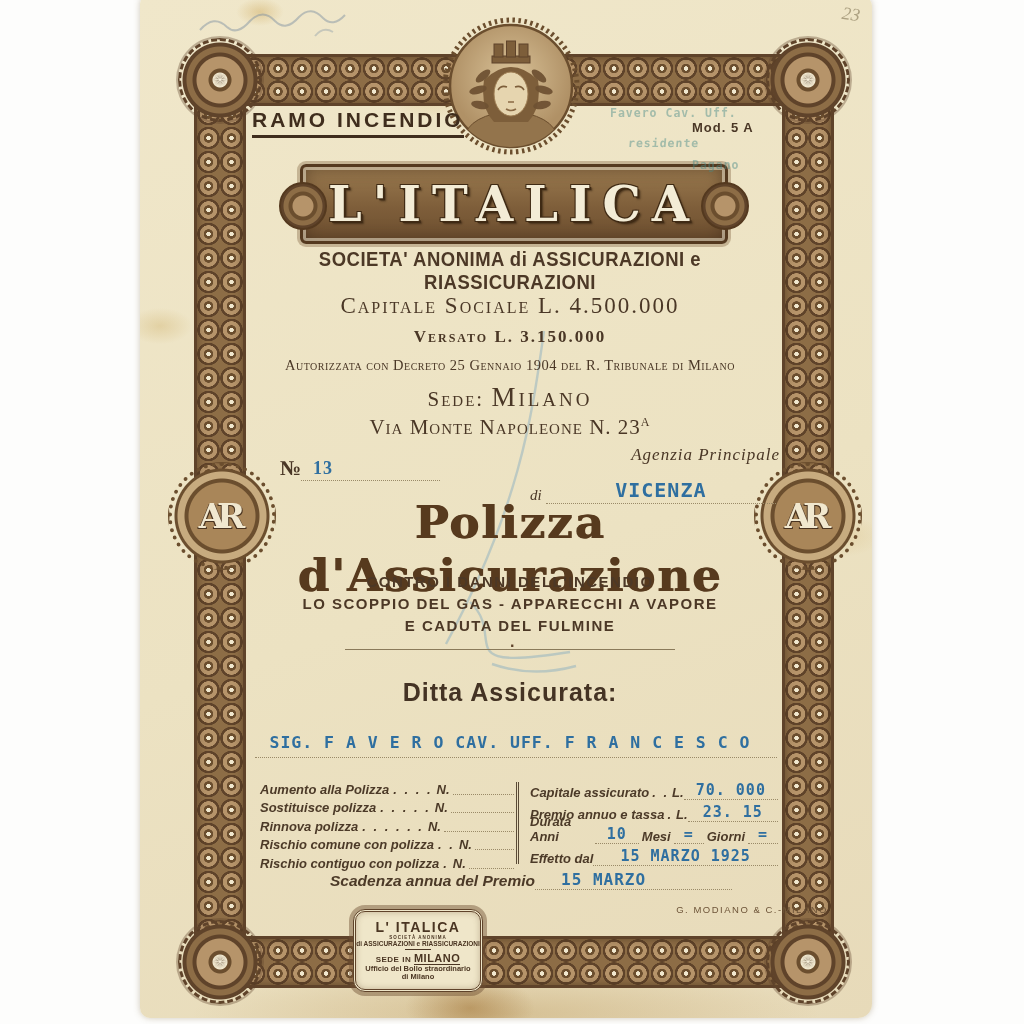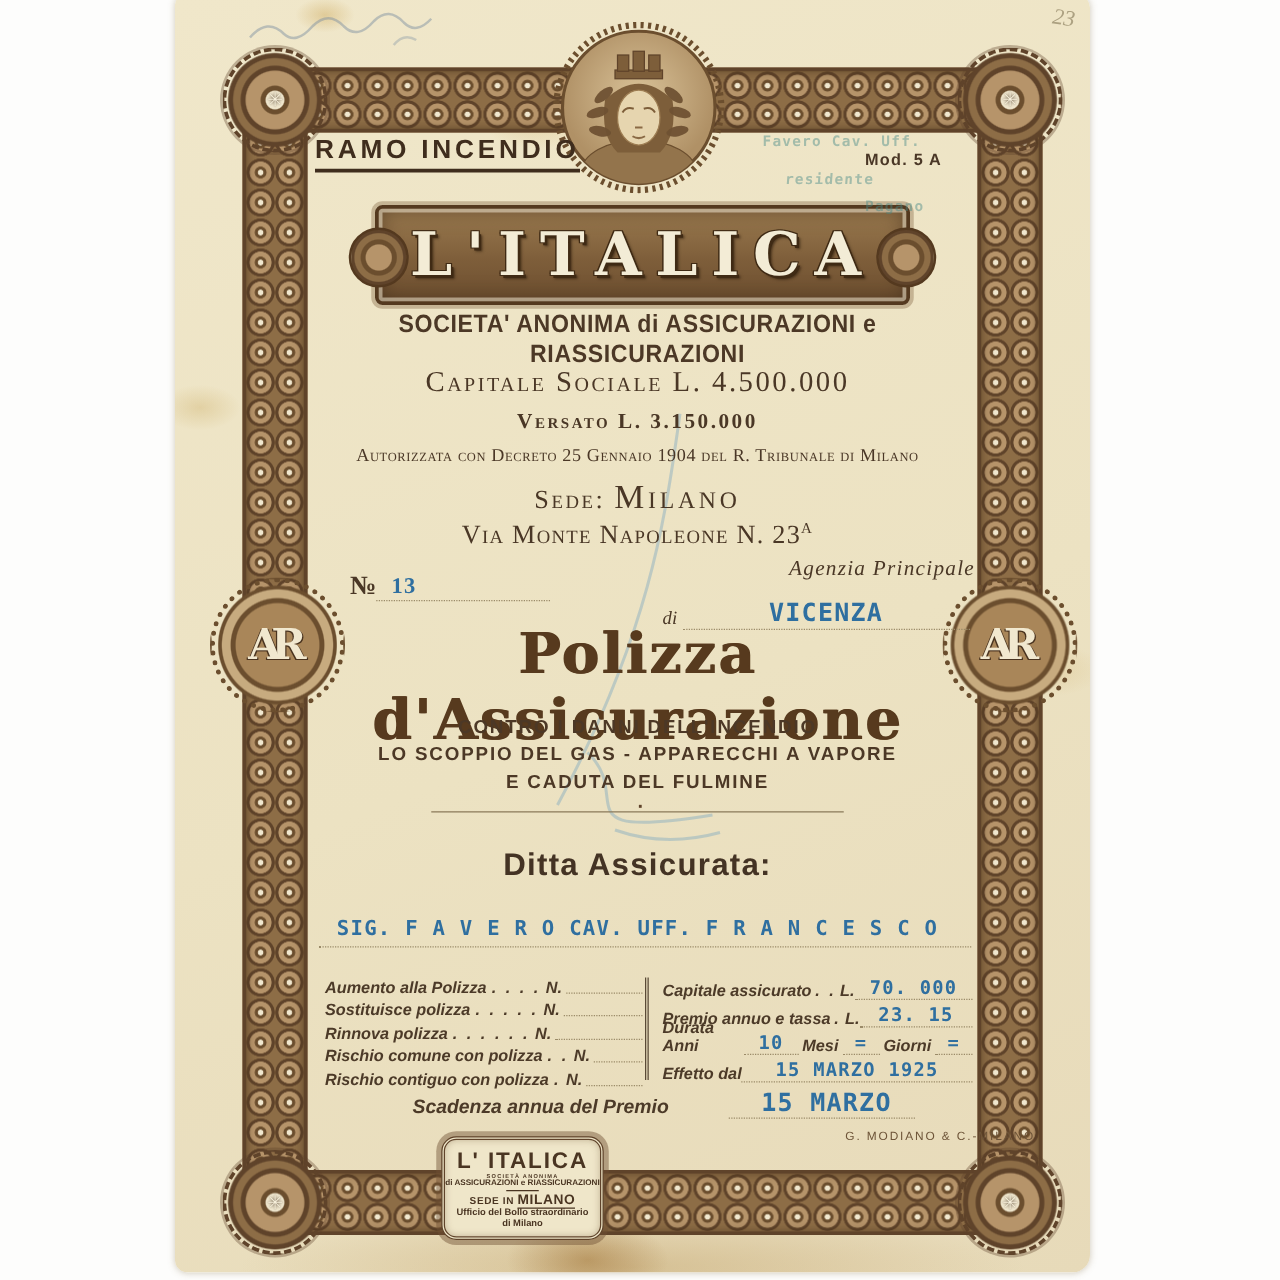--- a/index.html
+++ b/index.html
@@ -81,30 +81,30 @@
   .lrow .fill{flex:1;border-bottom:1px dotted #9a8a68;margin-bottom:2px;margin-left:3px;}
   .dbl{position:absolute;left:276px;top:786px;height:82px;border-left:3px double #5a4a36;}
   .rcol{position:absolute;left:290px;top:782px;width:248px;}
   .rrow{display:flex;align-items:flex-end;height:22px;font-style:italic;font-weight:bold;font-size:13px;color:#4c3a28;}
   .rrow .dots{padding:0 3px;letter-spacing:2px;}
   .rrow .seg{flex:1;border-bottom:1px dotted #9a8a68;text-align:center;font-style:normal;}
   .rrow .seg.sm{flex:0 0 44px;}
   .rrow .seg.xs{flex:0 0 30px;}
   .rrow .lbl2{padding:0 3px;}
   .rrow .typed{font-size:15px;}
-  .scad{position:absolute;left:90px;top:874px;width:402px;display:flex;align-items:flex-end;gap:48px;}
+  .scad{position:absolute;left:90px;top:874px;width:402px;display:flex;align-items:flex-end;}
   .scad .lbl{font-style:italic;font-weight:bold;font-size:15.5px;color:#4c3a28;white-space:nowrap;}
   .scad .seg{flex:1;border-bottom:1.5px dotted #9a8a68;text-align:left;padding-left:26px;}
-  .scad .typed{font-size:20px;}
+  .scad .typed{font-size:16px;}
   .printer{position:absolute;left:408px;top:908px;width:180px;font-size:9.5px;letter-spacing:1.5px;color:#6d5438;text-align:right;}
   
   .stamp{position:absolute;left:213px;top:913px;width:124px;height:77px;background:#efe6c9;
     border:3px double #5f432a;border-radius:12px;box-shadow:0 0 0 4px rgba(110,80,50,.45), inset 0 0 6px rgba(110,80,50,.35);
     display:flex;flex-direction:column;align-items:center;justify-content:center;line-height:1.12;color:#4a3522;z-index:5;}
-  .stamp .s1{font-size:18px;font-weight:bold;letter-spacing:1.5px;}
+  .stamp .s1{font-size:14px;font-weight:bold;letter-spacing:1.5px;}
   .stamp .s2{font-size:4.5px;font-weight:bold;letter-spacing:1px;}
   .stamp .s3{font-size:6.5px;font-weight:bold;}
   .stamp .hr{width:26px;border-top:1px solid #4a3522;margin:1.5px 0;}
   .stamp .s4{font-size:8px;font-weight:bold;letter-spacing:.5px;}
   .stamp .s4 .big{font-size:11px;border-bottom:1px solid #4a3522;}
   .stamp .s5{font-size:7.5px;font-weight:bold;}
   
   .ghost{position:absolute;font-family:"DejaVu Sans Mono",monospace;font-weight:bold;font-size:11.5px;
     color:rgba(72,138,136,.45);letter-spacing:1px;white-space:nowrap;}
   .g0{left:370px;top:110px;} .g1{left:388px;top:140px;transform:skewX(-4deg);} .g2{left:452px;top:162px;}

